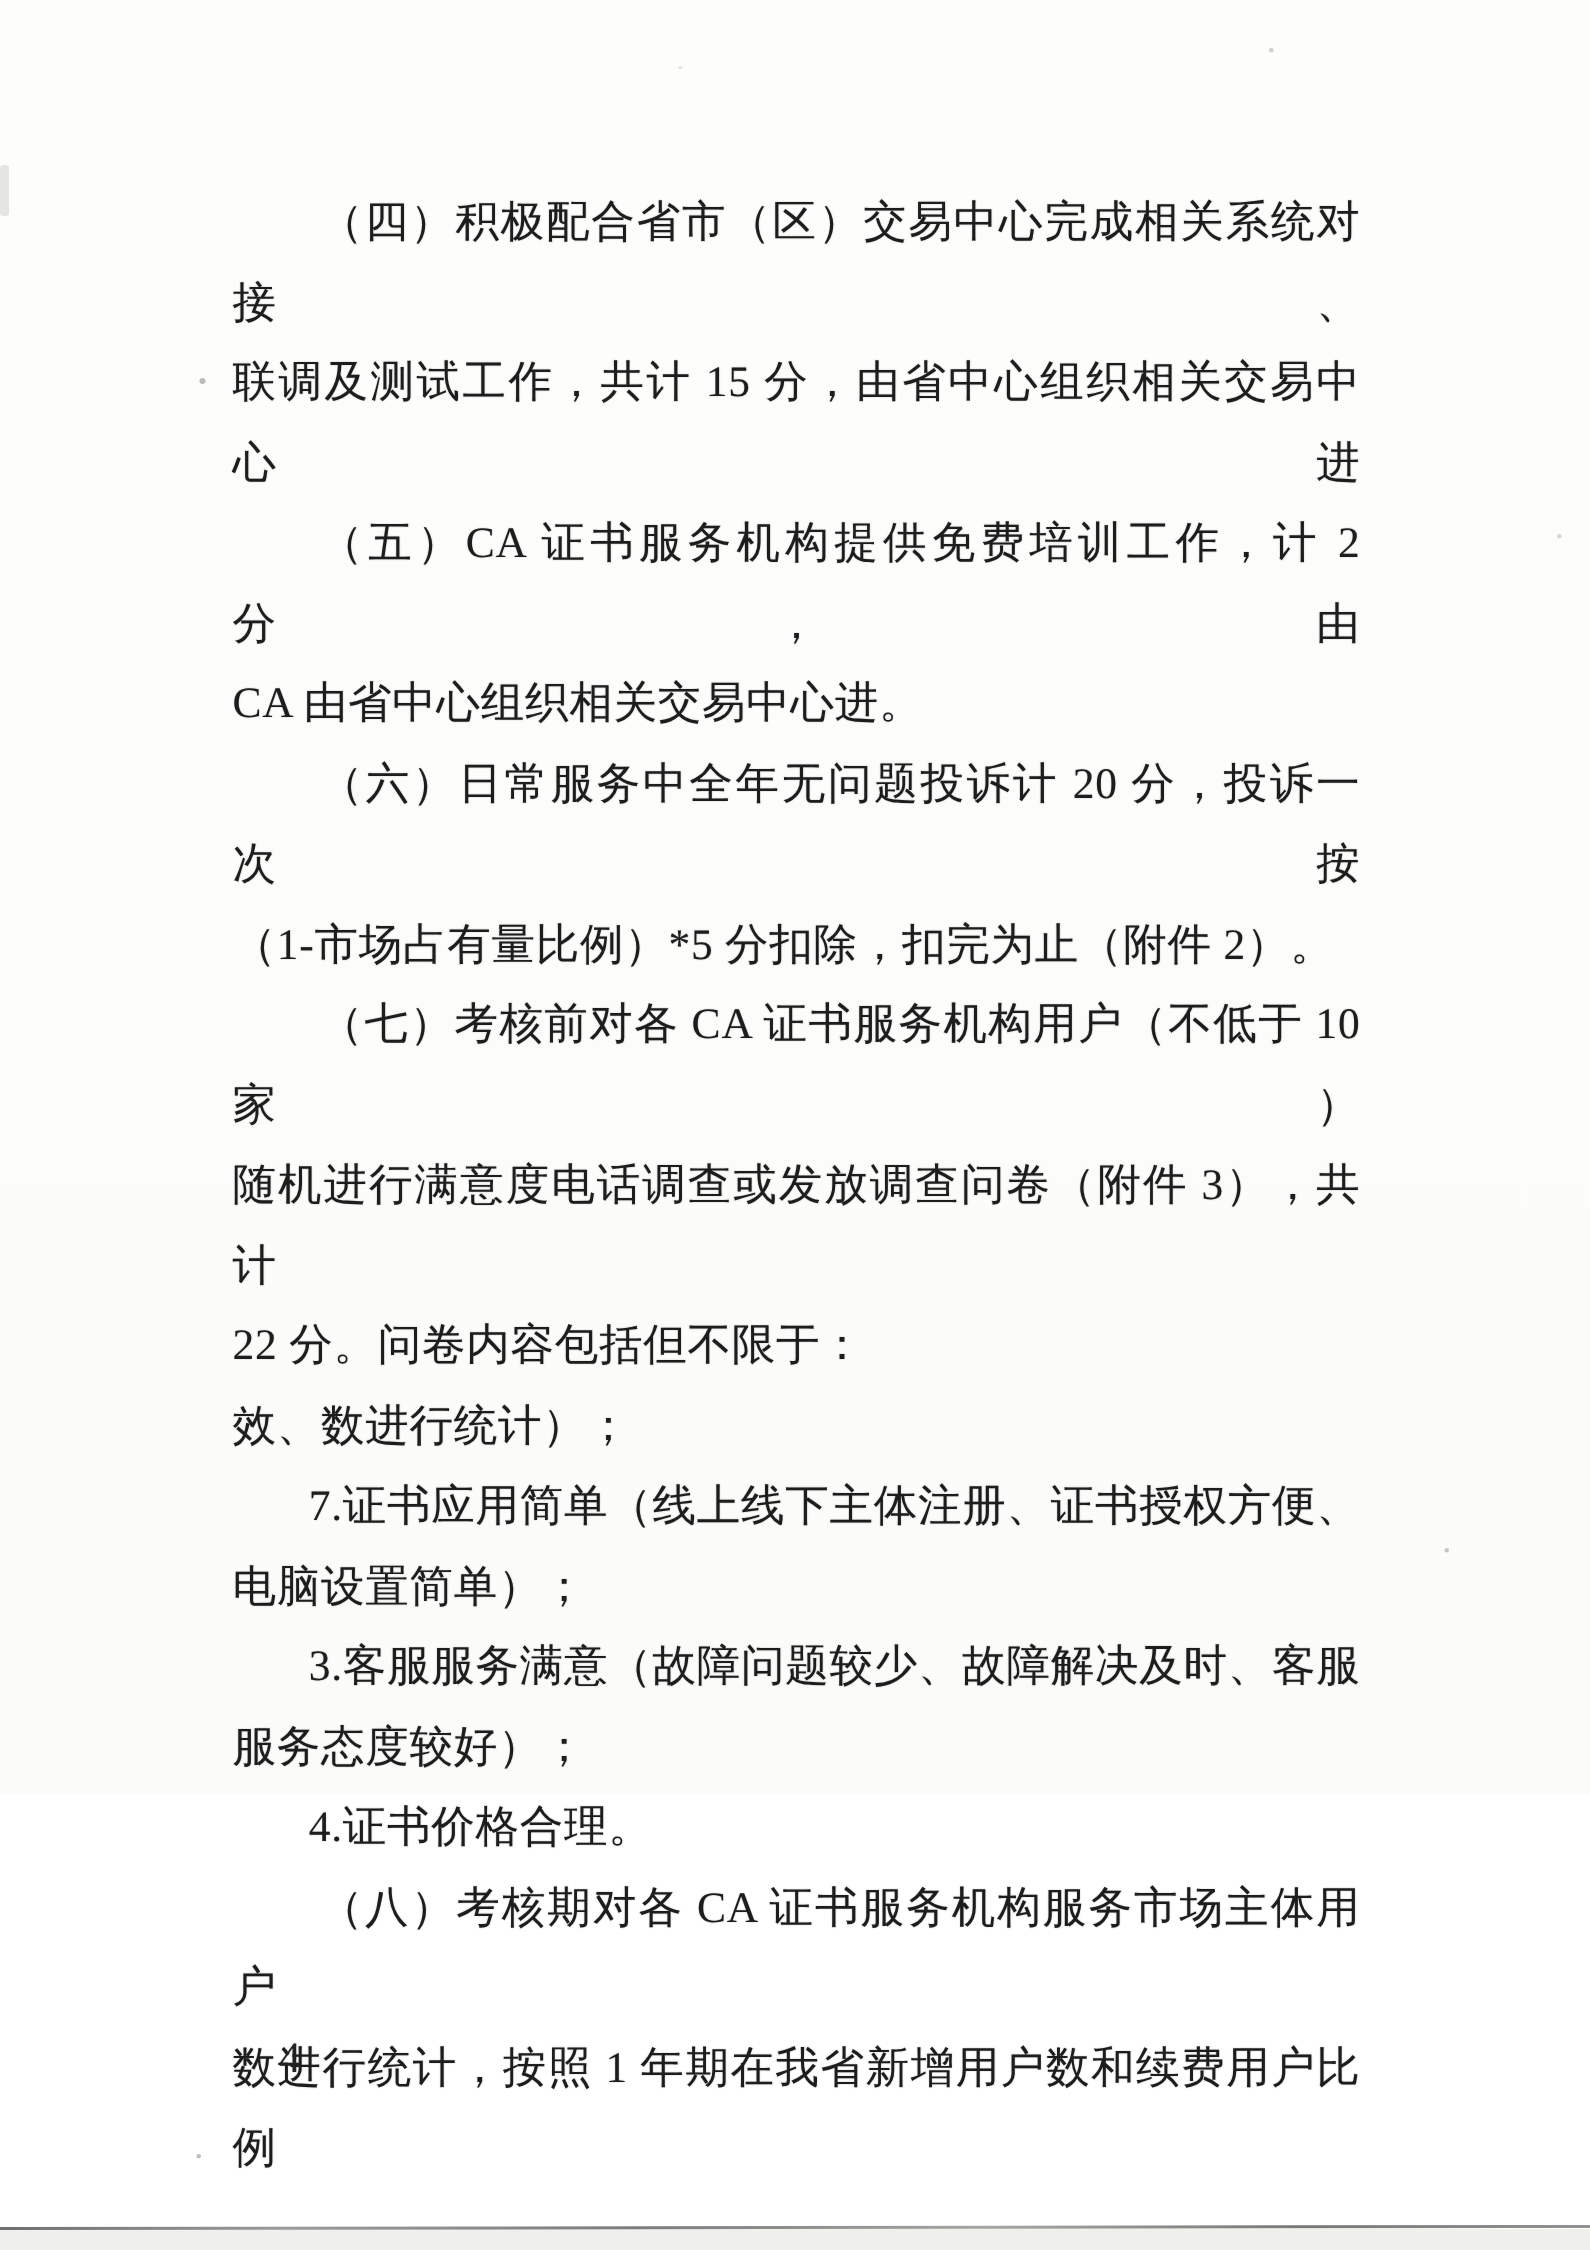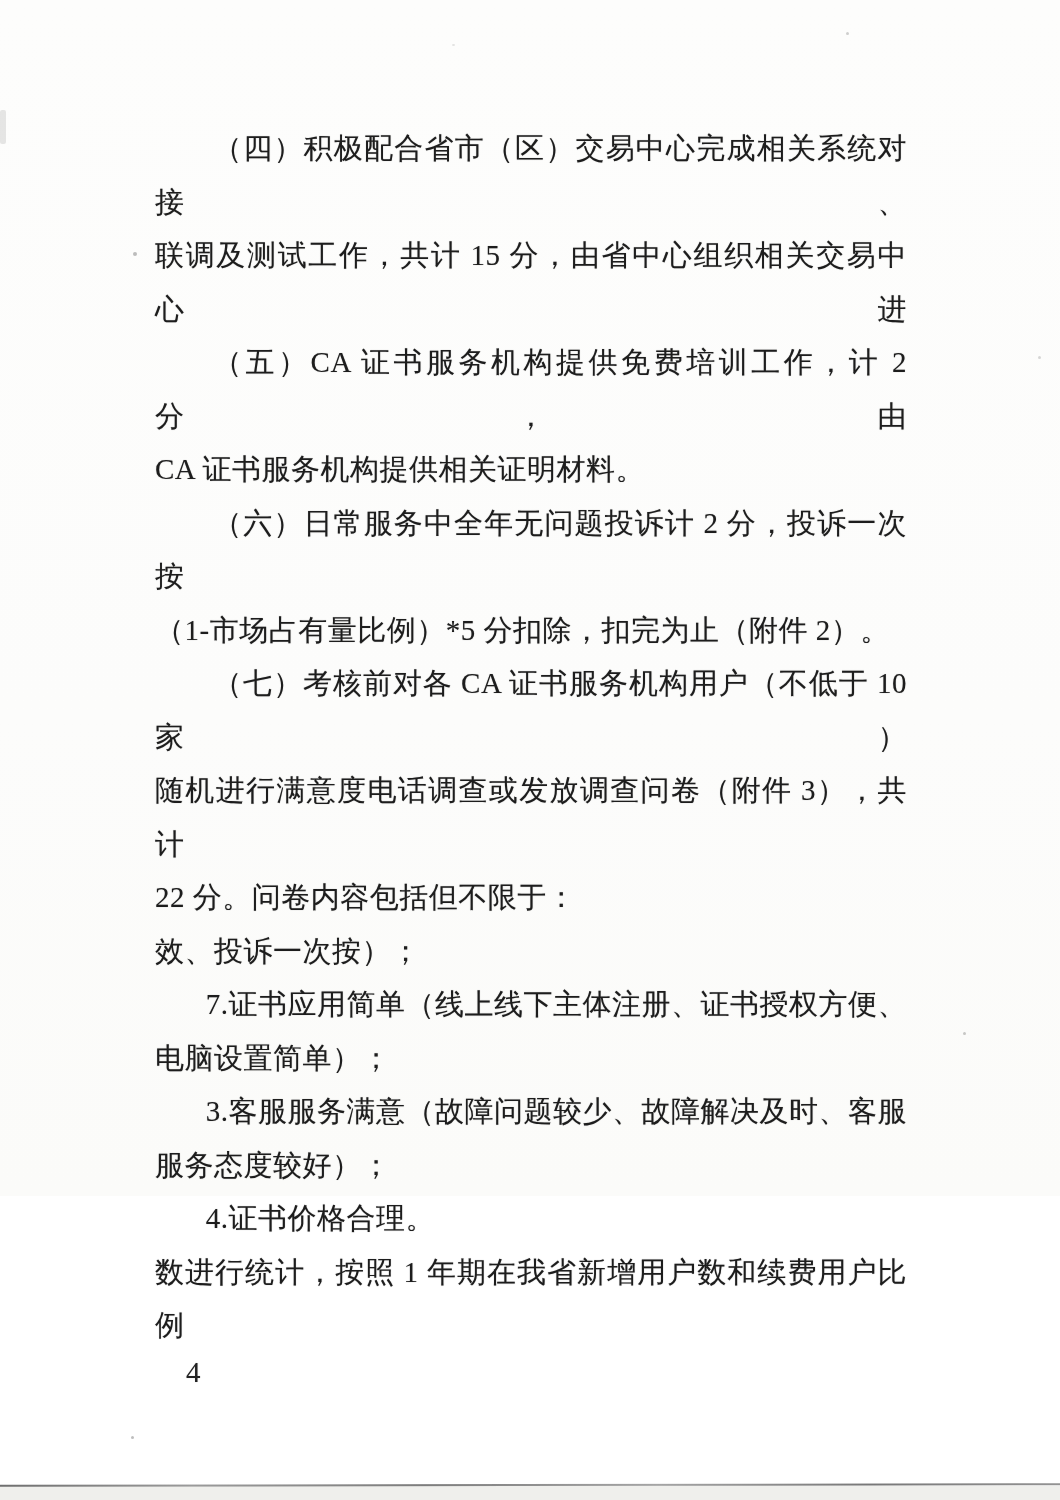--- a/index.html
+++ b/index.html
@@ -87,32 +87,33 @@
 </style>
 </head>
 <body>
 
 <div class="page">
 
   <div class="doc-body">
     <div class="line indent fill">（四）积极配合省市（区）交易中心完成相关系统对接、</div>
     <div class="line fill">联调及测试工作，共计 15 分，由省中心组织相关交易中心进</div>
     <div class="line indent fill">（五）CA 证书服务机构提供免费培训工作，计 2 分，由</div>
-    <div class="line">CA 证书服务机构提供相关证明材料。</div>
-    <div class="line indent fill">（六）日常服务中全年无问题投诉计 2 分，投诉一次按</div>
+    <div class="line">CA 由省中心组织相关交易中心进。</div>
+    <div class="line indent fill">（六）日常服务中全年无问题投诉计 20 分，投诉一次按</div>
     <div class="line">（1-市场占有量比例）*5 分扣除，扣完为止（附件 2）。</div>
     <div class="line indent fill">（七）考核前对各 CA 证书服务机构用户（不低于 10 家）</div>
     <div class="line fill">随机进行满意度电话调查或发放调查问卷（附件 3），共计</div>
     <div class="line">22 分。问卷内容包括但不限于：</div>
-    <div class="line">效、投诉一次按）；</div>
+    <div class="line">效、数进行统计）；</div>
     <div class="line indent-num fill">7.证书应用简单（线上线下主体注册、证书授权方便、</div>
     <div class="line">电脑设置简单）；</div>
     <div class="line indent-num fill">3.客服服务满意（故障问题较少、故障解决及时、客服</div>
     <div class="line">服务态度较好）；</div>
     <div class="line indent-num">4.证书价格合理。</div>
+    <div class="line indent fill">（八）考核期对各 CA 证书服务机构服务市场主体用户</div>
     <div class="line fill">数进行统计，按照 1 年期在我省新增用户数和续费用户比例</div>
 
   </div>
 
   <div class="page-number">4</div>
 
   <span class="speck s1"></span>
   <span class="speck s2"></span>
   <span class="speck s3"></span>
   <span class="speck s4"></span>

